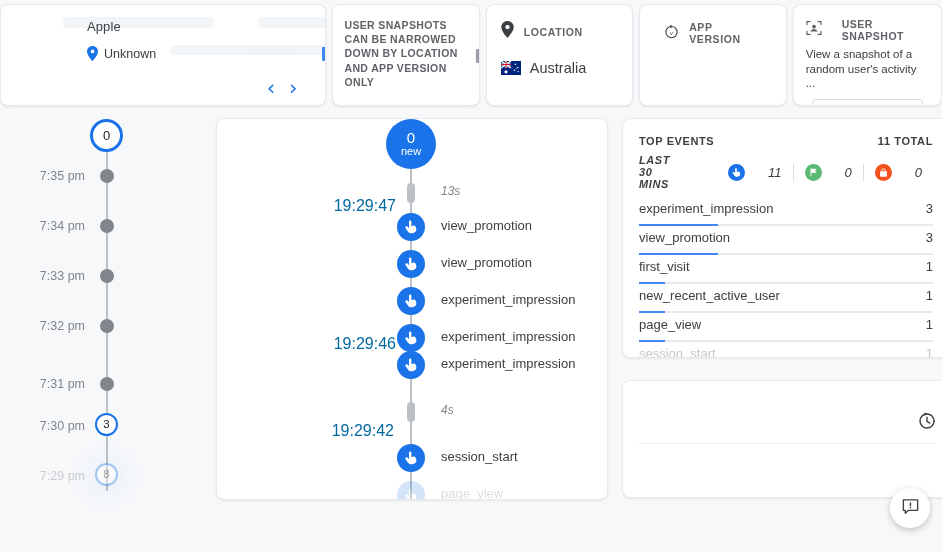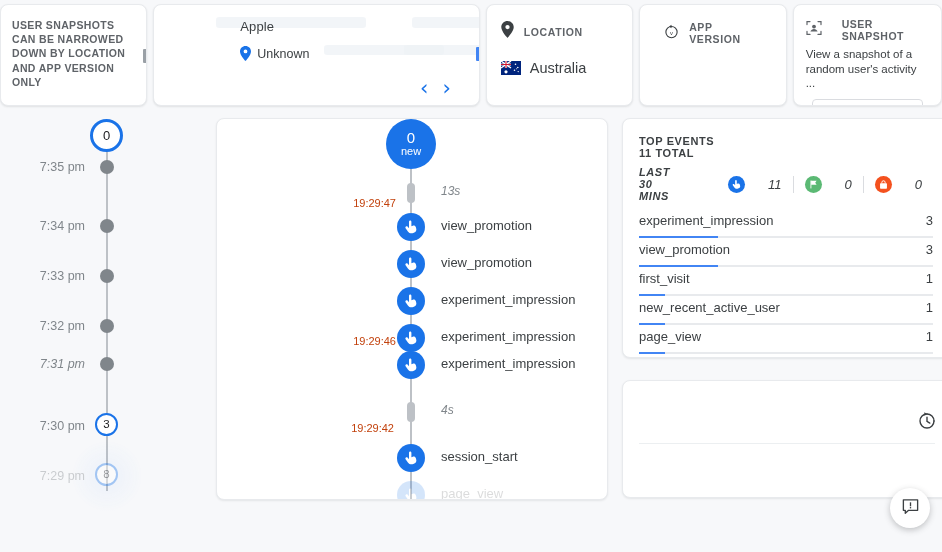--- a/index.html
+++ b/index.html
@@ -121,37 +121,37 @@
   .bubble-new .w { font-size: 11px; }
 
   .ev-row { position: absolute; left: 0; width: 392px; height: 30px; }
   .ev-icon {
     position: absolute; left: 180px; top: 0;
     width: 28px; height: 28px; border-radius: 50%;
     background: #1a73e8;
     display: flex; align-items: center; justify-content: center;
   }
   .ev-name { position: absolute; left: 224px; top: 5px; font-size: 13px; color: #3c4043; }
-  .ev-time { position: absolute; right: 213px; font-size: 11px; color: #c2410c; white-space: nowrap; text-align: right; }
+  .ev-time { position: absolute; right: 213px; font-size: 16px; color: #0369a1; white-space: nowrap; text-align: right; }
   .gap-mark {
     position: absolute; left: 190px; width: 8px; border-radius: 4px; background: #bdc1c6;
   }
   .gap-label { position: absolute; left: 224px; font-size: 12px; font-style: italic; color: #80868b; }
   .ev-row.faded { opacity: .18; }
 
   
   .events-card {
     position: absolute; left: 622px; top: 118px;
     width: 330px; height: 240px;
     background: #fff; border-radius: 8px; border: 1px solid #e8eaed;
     box-shadow: 0 1px 2px rgba(60,64,67,.1);
     padding: 16px 18px 0 16px;
     overflow: hidden;
   }
-  .ev-head { display: flex; justify-content: space-between; align-items: baseline; flex-direction: column; }
+  .ev-head { display: flex; justify-content: space-between; align-items: baseline; }
   .ev-head-title, .ev-head-total {
     font-size: 11px; font-weight: bold; color: #3c4043; letter-spacing: .6px; text-transform: uppercase;
   }
   .ev-sub { margin-top: 7px; display: flex; align-items: center; font-style: italic; }
   .ev-sub-label { font-size: 11px; font-weight: bold; color: #3c4043; letter-spacing: .6px; text-transform: uppercase; }
   .metrics { margin-left: 46px; display: flex; align-items: center; gap: 0; }
   .metric { display: flex; align-items: center; gap: 23px; padding: 0 11px; }
   .metric + .metric { border-left: 1px solid #dadce0; }
   .metric-val { font-size: 13px; color: #3c4043; }
   .mi { width: 17px; height: 17px; border-radius: 50%; display: flex; align-items: center; justify-content: center; }
@@ -186,45 +186,45 @@
     display: flex; align-items: center; justify-content: center;
     cursor: pointer;
   }
 </style>
 </head>
 <body>
 
 <div class="page">
 
   <div class="top-row">
-
-    <div class="card card-notice">
-      <div class="notice-txt">USER SNAPSHOTS CAN BE NARROWED DOWN BY LOCATION AND APP VERSION ONLY</div>
-      <div class="edge-gray"></div>
-    </div>
 
     <div class="card card-device">
       <div class="ghost g1"></div>
       <div class="ghost g2"></div>
       <div class="ghost g3"></div>
       <div class="ghost g4"></div>
       <div class="dev-name">Apple</div>
       <div class="dev-loc">
         <span>
           <svg class="pin-blue" viewBox="0 0 11 15">
               <path d="M5.5 0C2.5 0 0 2.4 0 5.4c0 4 5.5 9.6 5.5 9.6S11 9.4 11 5.4C11 2.4 8.5 0 5.5 0zm0 7.3a1.9 1.9 0 110-3.8 1.9 1.9 0 010 3.8z" fill="#1a73e8"></path>
             </svg>
         </span>
         <span>Unknown</span>
       </div>
       <div class="nav-arrows">
         <span class="chev">‹</span>
         <span class="chev">›</span>
       </div>
       <div class="edge-blue"></div>
+    </div>
+
+    <div class="card card-notice">
+      <div class="notice-txt">USER SNAPSHOTS CAN BE NARROWED DOWN BY LOCATION AND APP VERSION ONLY</div>
+      <div class="edge-gray"></div>
     </div>
 
     <div class="card card-location">
       <div class="cap-row">
         <span>
           <svg width="13" height="17" viewBox="0 0 11 15">
               <path d="M5.5 0C2.5 0 0 2.4 0 5.4c0 4 5.5 9.6 5.5 9.6S11 9.4 11 5.4C11 2.4 8.5 0 5.5 0zm0 7.3a1.9 1.9 0 110-3.8 1.9 1.9 0 010 3.8z" fill="#3c4043"></path>
             </svg>
         </span>
         <span class="cap-label">LOCATION</span>
@@ -278,37 +278,37 @@
       <div class="snap-btn">Exit snapshot</div>
     </div>
   </div>
 
   <div class="minutes">
     <div class="min-axis"></div>
     <div class="min-ring" style="top:10px;">
       <span>0</span>
     </div>
     <div id="minute-rows">
-        <div class="min-row" style="top: 39px;">
+        <div class="min-row" style="top: 48px;">
           <span class="min-label">7:35 pm</span>
           <span class="min-dot"></span>
         </div>
         <div class="min-row" style="top: 98px;">
           <span class="min-label">7:34 pm</span>
           <span class="min-dot"></span>
         </div>
         <div class="min-row" style="top: 148px;">
           <span class="min-label">7:33 pm</span>
           <span class="min-dot"></span>
         </div>
         <div class="min-row" style="top: 198px;">
           <span class="min-label">7:32 pm</span>
           <span class="min-dot"></span>
         </div>
-        <div class="min-row" style="top: 236px; font-style: italic;">
+        <div class="min-row" style="top: 256px;">
           <span class="min-label">7:31 pm</span>
           <span class="min-dot"></span>
         </div>
         <div class="min-row" style="top: 298px;">
           <span class="min-label">7:30 pm</span>
           <span class="min-ring small">3</span>
         </div>
         <div class="min-row faded" style="top: 348px;">
           <div class="glow" style="top: -27px;"></div>
           <span class="min-label">7:29 pm</span>

